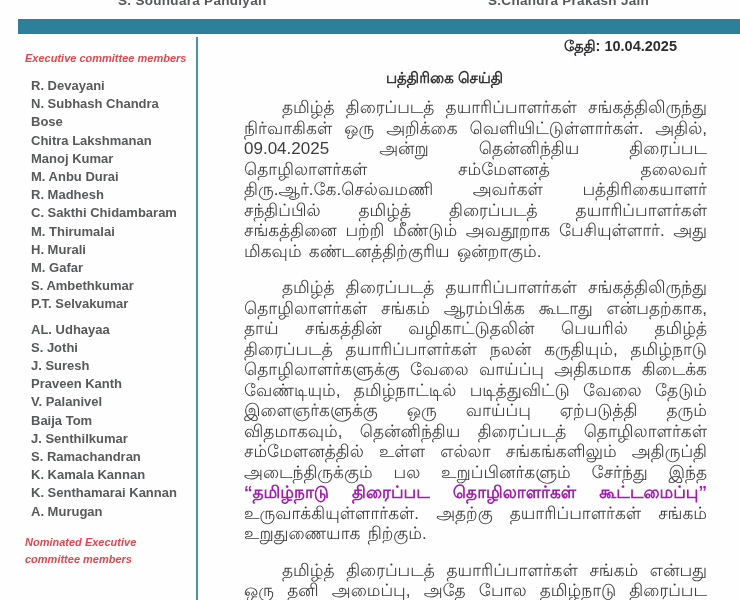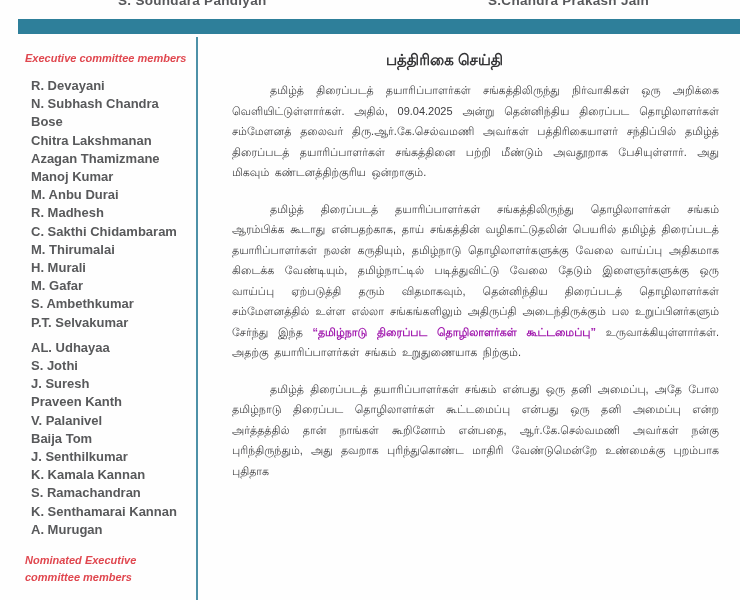--- a/index.html
+++ b/index.html
@@ -72,24 +72,24 @@
     color:#2e2e30;
   }
   .doc-title{
     margin:13px 62px 0 0;
     text-align:center;
     font-weight:bold;
     font-size:15px;
     color:#343436;
   }
   .para{
-    margin:0;
+    margin:12px;
     text-align:justify;
     text-indent:38px;
-    font-size:11px;
+    font-size:17px;
     line-height:20.5px;
     word-spacing:2.5px;
     color:#3d3d3f;
   }
   .para.first{margin-top:9px;}
   .para + .para{margin-top:16px;}
   .para strong{color:#a21caf;}
 </style>
 </head>
 <body>
@@ -102,51 +102,51 @@
   <div class="teal-bar"></div>
   <div class="v-divider"></div>
 
   <aside class="sidebar">
     <div class="red-heading">Executive committee members</div>
 
     <ul class="members group1">
         <li>R. Devayani</li>
         <li>N. Subhash Chandra Bose</li>
         <li>Chitra Lakshmanan</li>
-        <li>Azagan Thamizmane</li>
         <li>Manoj Kumar</li>
         <li>M. Anbu Durai</li>
         <li>R. Madhesh</li>
         <li>C. Sakthi Chidambaram</li>
         <li>M. Thirumalai</li>
         <li>H. Murali</li>
         <li>M. Gafar</li>
         <li>S. Ambethkumar</li>
         <li>P.T. Selvakumar</li>
       </ul>
 
     <ul class="members group2">
         <li>AL. Udhayaa</li>
         <li>S. Jothi</li>
         <li>J. Suresh</li>
         <li>Praveen Kanth</li>
         <li>V. Palanivel</li>
         <li>Baija Tom</li>
         <li>J. Senthilkumar</li>
+        <li>S. Ramachandran</li>
         <li>K. Kamala Kannan</li>
-        <li>S. Ramachandran</li>
         <li>K. Senthamarai Kannan</li>
         <li>A. Murugan</li>
       </ul>
 
     <div class="red-heading nominated">Nominated Executive committee members</div>
 
   </aside>
 
   <main class="main">
+    <div class="date-line">தேதி:  10.04.2025</div>
     <div class="doc-title">பத்திரிகை செய்தி</div>
 
     <p class="para first">தமிழ்த் திரைப்படத் தயாரிப்பாளர்கள் சங்கத்திலிருந்து நிர்வாகிகள் ஒரு அறிக்கை வெளியிட்டுள்ளார்கள். அதில், 09.04.2025 அன்று தென்னிந்திய திரைப்பட தொழிலாளர்கள் சம்மேளனத் தலைவர் திரு.ஆர்.கே.செல்வமணி அவர்கள் பத்திரிகையாளர் சந்திப்பில் தமிழ்த் திரைப்படத் தயாரிப்பாளர்கள் சங்கத்தினை பற்றி மீண்டும் அவதூறாக பேசியுள்ளார். அது மிகவும் கண்டனத்திற்குரிய ஒன்றாகும்.</p>
 
     <p class="para"><span>தமிழ்த் திரைப்படத் தயாரிப்பாளர்கள் சங்கத்திலிருந்து தொழிலாளர்கள் சங்கம் ஆரம்பிக்க கூடாது என்பதற்காக, தாய் சங்கத்தின் வழிகாட்டுதலின் பெயரில் தமிழ்த் திரைப்படத் தயாரிப்பாளர்கள் நலன் கருதியும், தமிழ்நாடு தொழிலாளர்களுக்கு வேலை வாய்ப்பு அதிகமாக கிடைக்க வேண்டியும், தமிழ்நாட்டில் படித்துவிட்டு வேலை தேடும் இளைஞர்களுக்கு ஒரு வாய்ப்பு ஏற்படுத்தி தரும் விதமாகவும், தென்னிந்திய திரைப்படத் தொழிலாளர்கள் சம்மேளனத்தில் உள்ள எல்லா சங்கங்களிலும் அதிருப்தி அடைந்திருக்கும் பல உறுப்பினர்களும் சேர்ந்து இந்த </span><strong>“தமிழ்நாடு திரைப்பட தொழிலாளர்கள் கூட்டமைப்பு”</strong><span> உருவாக்கியுள்ளார்கள். அதற்கு தயாரிப்பாளர்கள் சங்கம் உறுதுணையாக நிற்கும்.</span></p>
 
     <p class="para">தமிழ்த் திரைப்படத் தயாரிப்பாளர்கள் சங்கம் என்பது ஒரு தனி அமைப்பு, அதே போல தமிழ்நாடு திரைப்பட தொழிலாளர்கள் கூட்டமைப்பு என்பது ஒரு தனி அமைப்பு என்ற அர்த்தத்தில் தான் நாங்கள் கூறினோம் என்பதை, ஆர்.கே.செல்வமணி அவர்கள் நன்கு புரிந்திருந்தும், அது தவறாக புரிந்துகொண்ட மாதிரி வேண்டுமென்றே உண்மைக்கு புறம்பாக புதிதாக</p>
   </main>
 
 </div>

